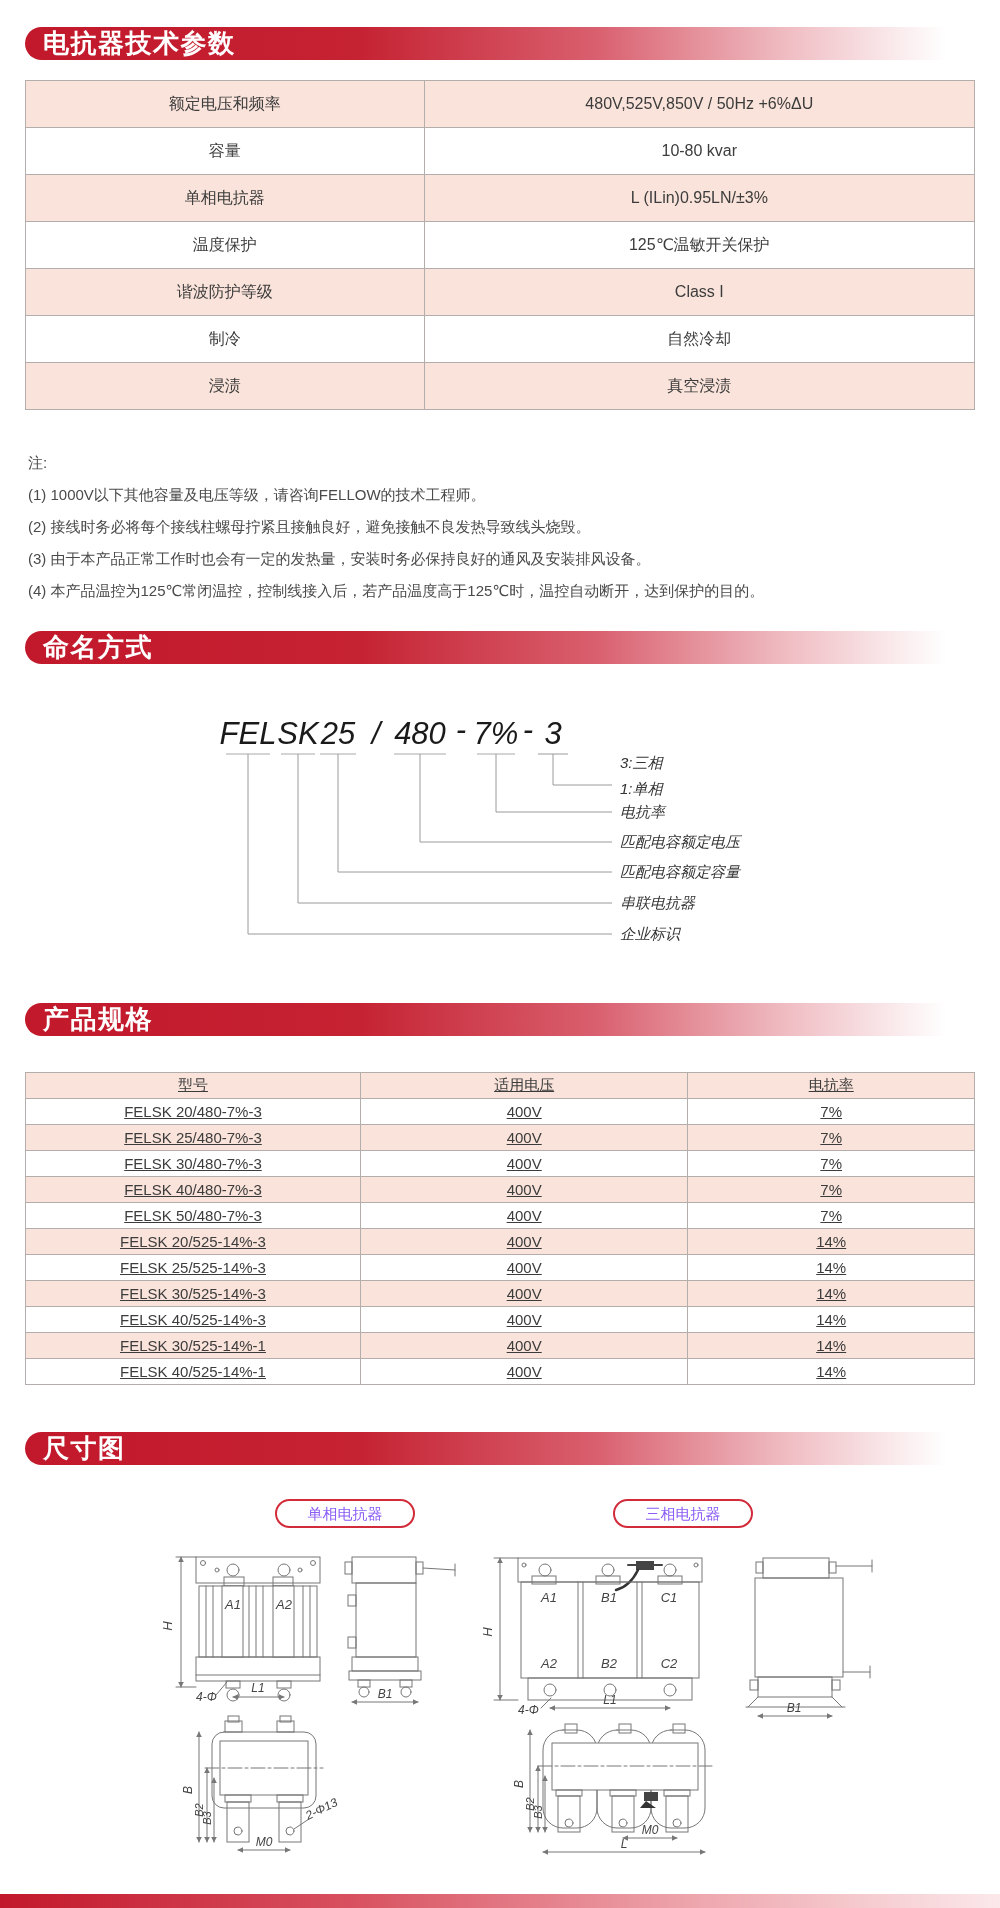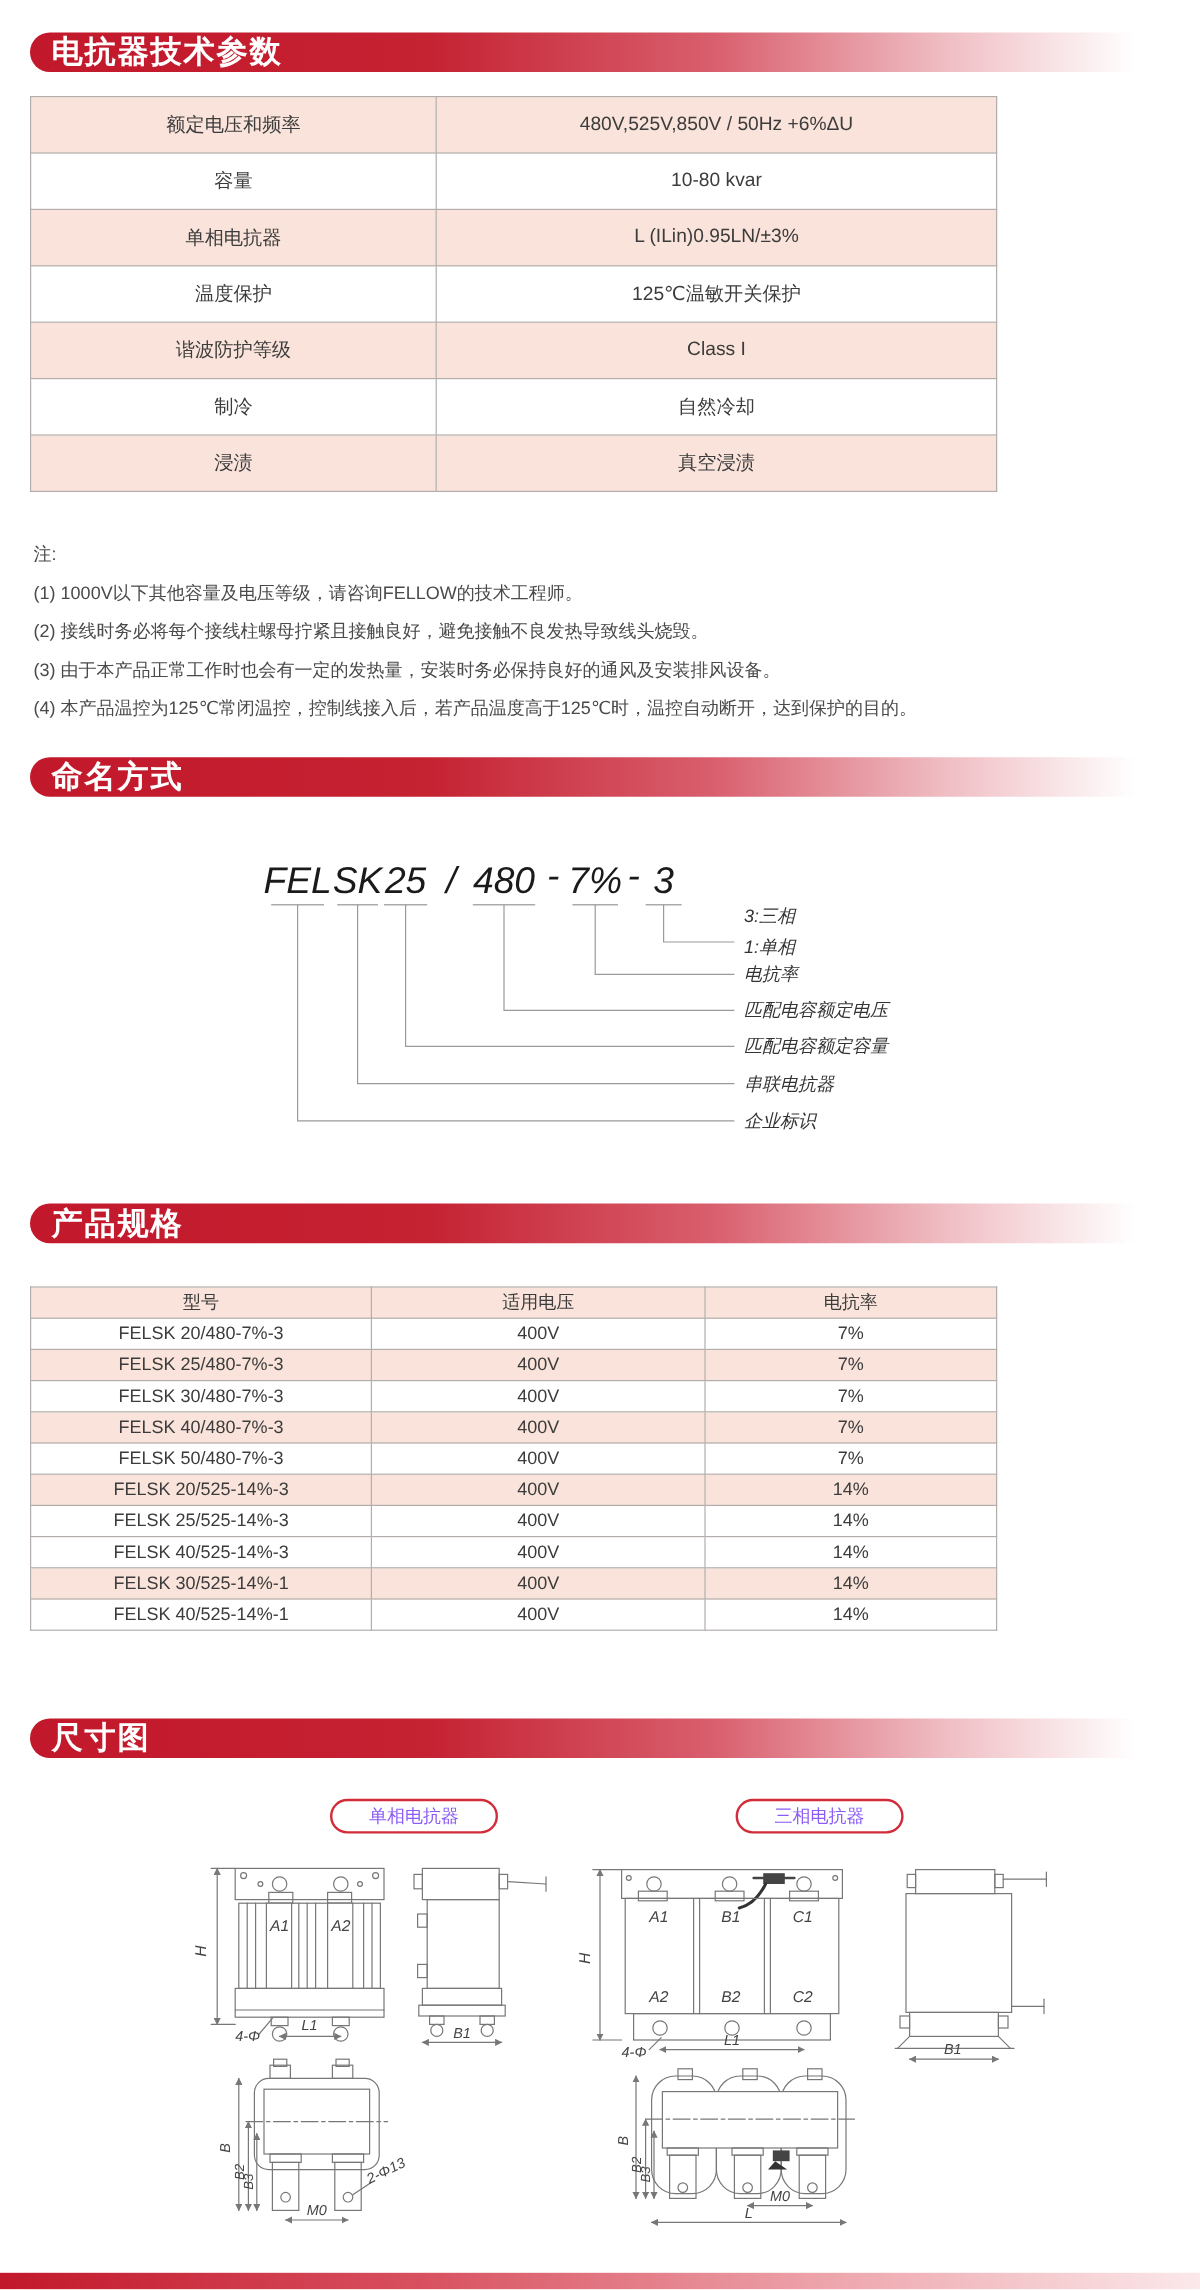--- a/index.html
+++ b/index.html
@@ -8,25 +8,25 @@
   .page { position:relative; width:1000px; height:1908px; margin:0 auto; background:#fff; overflow:hidden; }
 
   .banner {
     position:absolute; left:25px; width:950px; height:33px;
     border-radius:17px 4px 4px 17px;
     background:linear-gradient(90deg,#c2182b 0%,#c52232 35%,#d95f6e 60%,#efbcc2 80%,#ffffff 97%);
     color:#fff; font-weight:bold; font-size:26px; line-height:33px;
     padding-left:18px; letter-spacing:1.5px;
   }
 
-  table.grid { position:absolute; left:25px; width:806px; border-collapse:collapse; table-layout:fixed; }
+  table.grid { position:absolute; left:25px; width:950px; border-collapse:collapse; table-layout:fixed; }
   table.grid td, table.grid th { border:1px solid #b3aeac; font-weight:normal; text-align:center; color:#3c3c3c; }
   .t1 td { height:47px; font-size:16px; }
   .t1 .c1 { width:42%; }
-  .t2 th, .t2 td { height:26px; font-size:15px; }
+  .t2 th, .t2 td { height:26px; font-size:15px;text-decoration:underline; }
   .t2 .c1 { width:35.3%; } .t2 .c2 { width:34.5%; } .t2 .c3 { width:30.2%; }
   .pink { background:#f9e3da; }
   .white { background:#ffffff; }
 
   .notes { position:absolute; left:28px; top:447px; width:944px; font-size:15px; color:#4a4a4a; line-height:31px; }
   .notes .nt { margin-bottom:1px; }
 
   .pill {
     position:absolute; top:1499px; width:140px; height:29px; background:#fff;
     border:2px solid #d22c3a; border-radius:15px; text-align:center;
@@ -179,20 +179,25 @@
         <td>400V</td>
         <td>7%</td>
       </tr>
       <tr class="pink">
         <td>FELSK 20/525-14%-3</td>
         <td>400V</td>
         <td>14%</td>
       </tr>
       <tr class="white">
         <td>FELSK 25/525-14%-3</td>
+        <td>400V</td>
+        <td>14%</td>
+      </tr>
+      <tr class="pink">
+        <td>FELSK 30/525-14%-3</td>
         <td>400V</td>
         <td>14%</td>
       </tr>
       <tr class="white">
         <td>FELSK 40/525-14%-3</td>
         <td>400V</td>
         <td>14%</td>
       </tr>
       <tr class="pink">
         <td>FELSK 30/525-14%-1</td>

